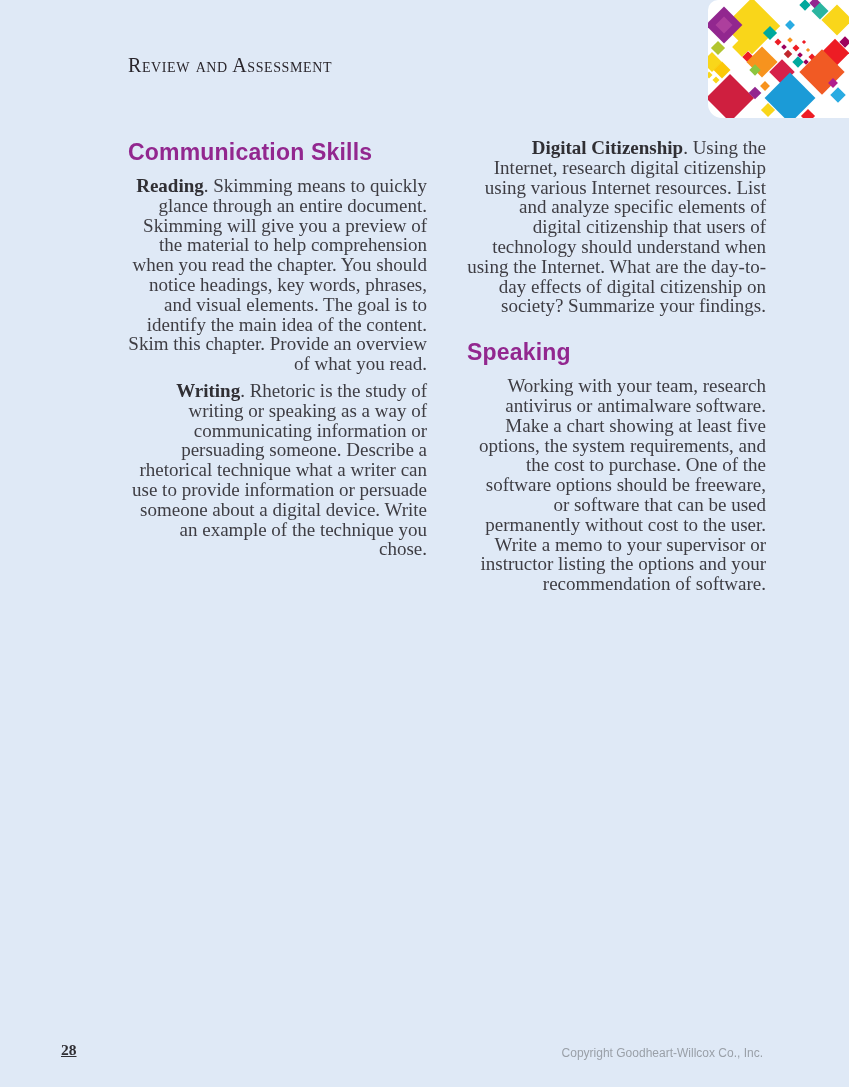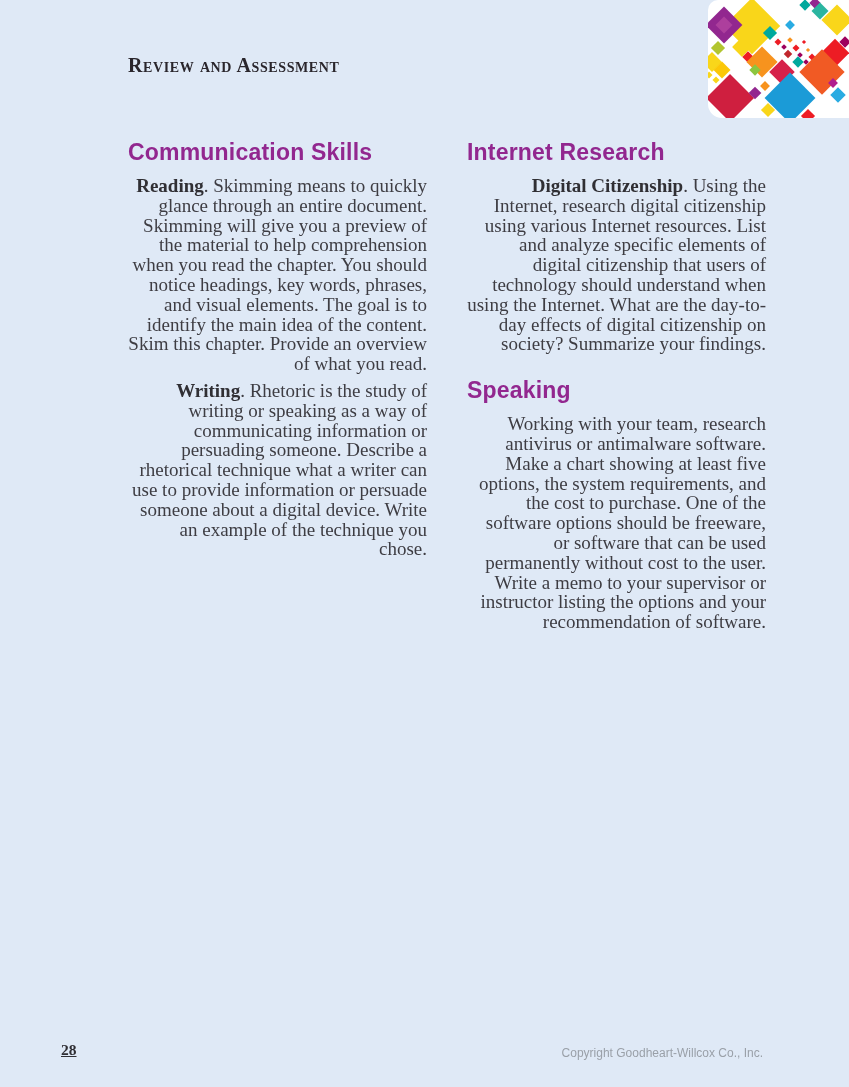--- a/index.html
+++ b/index.html
@@ -13,21 +13,21 @@
     color: #3e3d43;
   }
 
   
   .running-head {
     position: absolute;
     left: 128px;
     top: 54px;
     font-family: "Liberation Serif", serif;
     font-variant: small-caps;
-    font-weight: 700;
+    font-weight: 400;
     font-size: 20px;
     letter-spacing: 0.6px;
     color: #2a262c;
   }
 
   
   .art-box {
     position: absolute;
     top: 0;
     right: 0;
@@ -173,21 +173,20 @@
     <div class="col">
       <h2 class="section-heading">Communication Skills</h2>
 
       <p class="body-text"><span class="lead">Reading</span><span>. Skimming means to quickly glance through an entire document. Skimming will give you a preview of the material to help comprehension when you read the chapter. You should notice headings, key words, phrases, and visual elements. The goal is to identify the main idea of the content. Skim this chapter. Provide an overview of what you read.</span></p>
 
       <p class="body-text"><span class="lead">Writing</span><span>. Rhetoric is the study of writing or speaking as a way of communicating information or persuading someone. Describe a rhetorical technique what a writer can use to provide information or persuade someone about a digital device. Write an example of the technique you chose.</span></p>
 
     </div>
 
     <div class="col">
-      <h2 class="section-heading">Internet Research</h2>
 
       <p class="body-text"><span class="lead">Digital Citizenship</span><span>. Using the Internet, research digital citizenship using various Internet resources. List and analyze specific elements of digital citizenship that users of technology should understand when using the Internet. What are the day-to-day effects of digital citizenship on society? Summarize your findings.</span></p>
 
       <h2 class="section-heading spaced">Speaking</h2>
 
       <p class="body-text"><span>Working with your team, research antivirus or antimalware software. Make a chart showing at least five options, the system requirements, and the cost to purchase. One of the software options should be freeware, or software that can be used permanently without cost to the user. Write a memo to your supervisor or instructor listing the options and your recommendation of software.</span></p>
     </div>
 
   </div>
 

